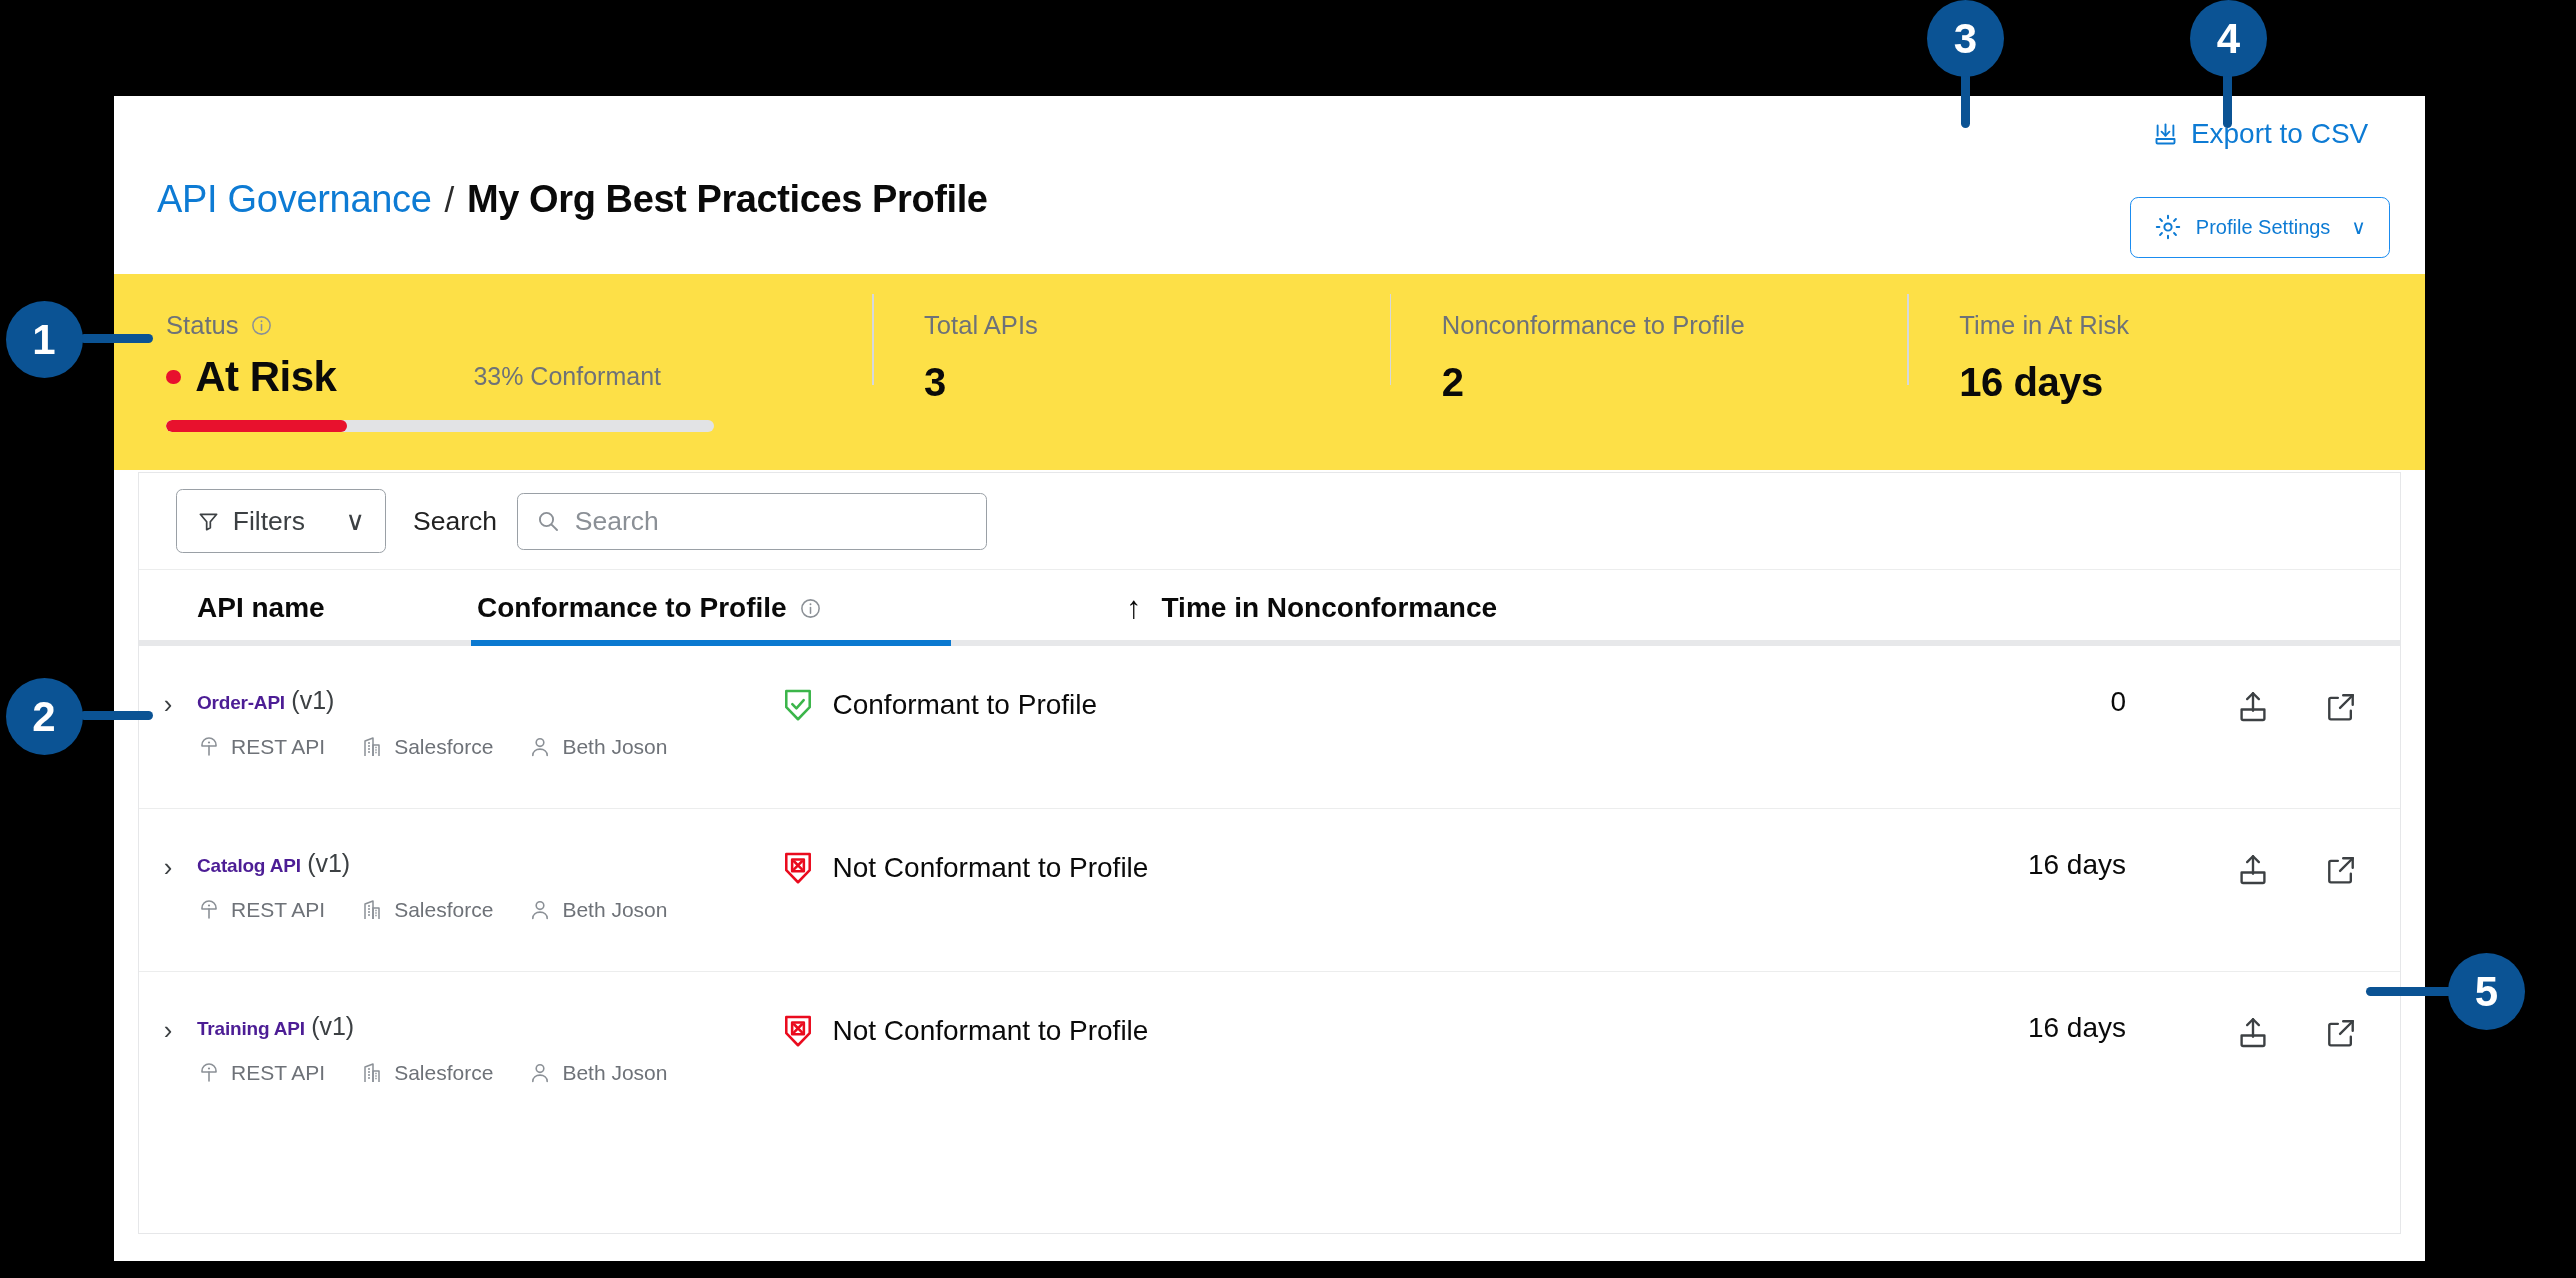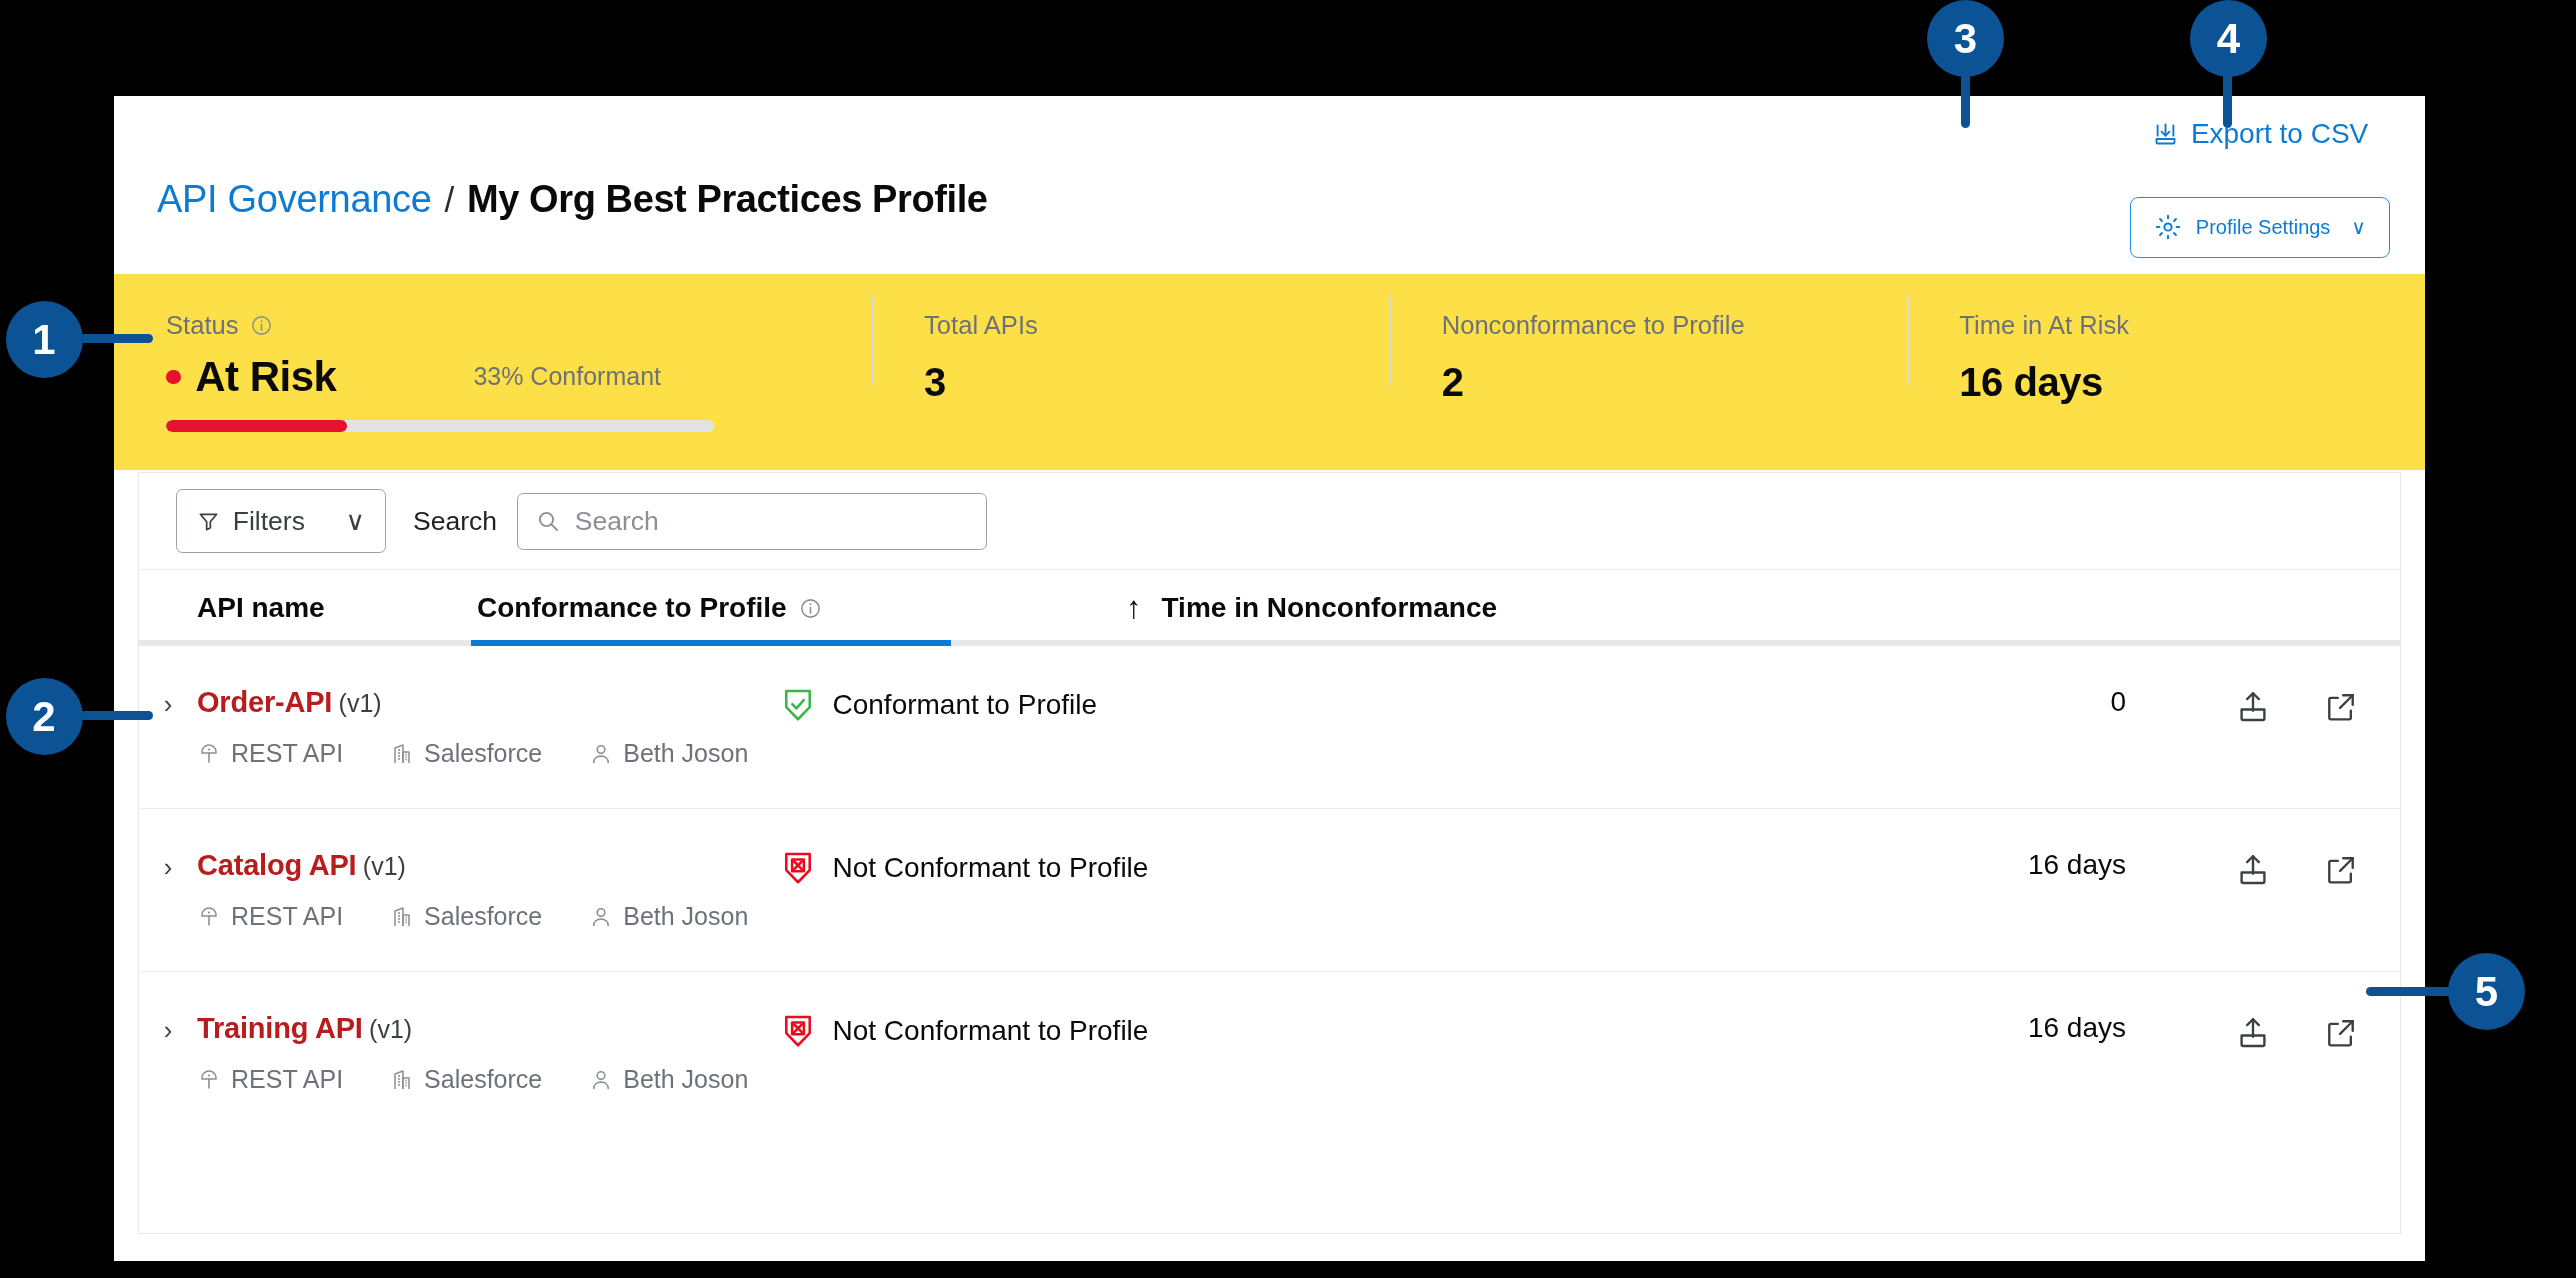--- a/index.html
+++ b/index.html
@@ -57,23 +57,23 @@
   .th.time{flex:1;gap:20px;}
   .th-underline{position:absolute;left:332px;width:480px;bottom:0;height:6.4px;background:#0b79d0;}
   .th-underline-rest{position:absolute;left:0;right:0;bottom:0;height:6.4px;background:#e7e8ea;}
   .sort-arrow{font-size:31px;font-weight:normal;}
 
   
   .row{display:flex;align-items:flex-start;height:163px;border-bottom:0.9px solid #eceded;box-sizing:border-box;padding-top:40px;}
   .row:last-child{border-bottom:none;}
   .c-caret{width:58px;display:flex;justify-content:center;padding-top:3.7px;color:#3c4043;font-size:25.6px;cursor:pointer;}
   .c-name{width:621px;}
-  .api-title{font-size:29px;font-weight:bold;color:#b91c1c;letter-spacing:-0.2px;}
+  .api-title{font-size:19px;font-weight:bold;color:#4c1d95;letter-spacing:-0.2px;}
   .api-ver{font-size:25px;font-weight:normal;color:#3c4043;margin-left:6.4px;}
-  .meta{display:flex;align-items:center;gap:47px;margin-top:20px;color:#6e7278;font-size:25px;text-align:right;}
+  .meta{display:flex;align-items:center;gap:35px;margin-top:20px;color:#6e7278;font-size:21px;text-align:right;}
   .meta span.m{display:flex;align-items:center;gap:10px;}
   .c-conf{width:auto;display:flex;align-items:center;gap:15.5px;font-size:28px;color:#0a0a0a;margin-left:-39px;}
   .c-time{flex:1;text-align:right;font-size:28px;color:#0a0a0a;padding-right:0;}
   .c-acts{width:274px;display:flex;align-items:center;justify-content:flex-end;gap:46px;padding-right:38px;box-sizing:border-box;}
   .icon-btn{cursor:pointer;display:flex;align-items:center;justify-content:center;width:42px;height:42px;}
 
   
   .badge{position:absolute;width:77px;height:77px;border-radius:50%;background:#0b5394;color:#fff;
     display:flex;align-items:center;justify-content:center;font-size:42px;font-weight:bold;z-index:20;}
   .lead{position:absolute;background:#0b5394;z-index:10;}

